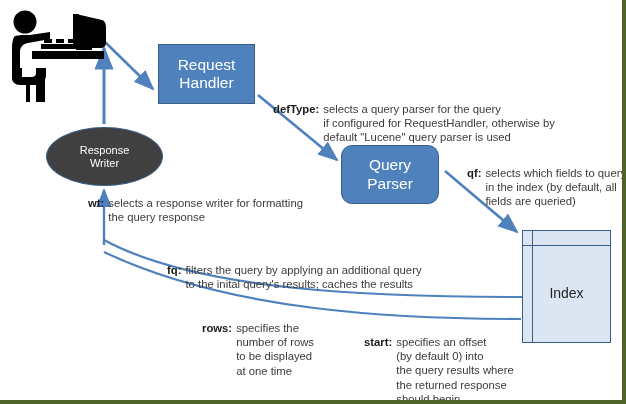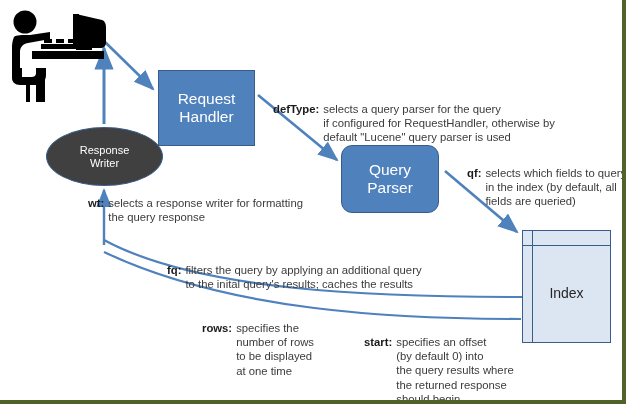--- a/index.html
+++ b/index.html
@@ -15,27 +15,27 @@
     box-sizing:border-box;
     border-right:4px solid #4f6228;
     border-bottom:4px solid #4f6228;
   }
   #svg-layer{position:absolute;left:0;top:0;width:626px;height:404px;}
   .node{position:absolute;box-sizing:border-box;display:flex;align-items:center;
         justify-content:center;text-align:center;color:#ffffff;line-height:1.18;}
 
   
   #request-handler{
-    left:158px;top:70px;width:97px;height:76px;
+    left:158px;top:44px;width:97px;height:60px;
     background:#4f81bd;border:1.5px solid #385d8a;
     font-size:15.5px;
   }
   
   #query-parser{
-    left:341px;top:145px;width:98px;height:68px;
+    left:341px;top:145px;width:98px;height:59px;
     background:#4f81bd;border:1.5px solid #385d8a;border-radius:11px;
     font-size:15.5px;
   }
   
   #response-writer{
     left:46px;top:127px;width:117px;height:59px;
     background:#404040;border:1.5px solid #385d8a;border-radius:50%;
     font-size:11px;
   }
   

